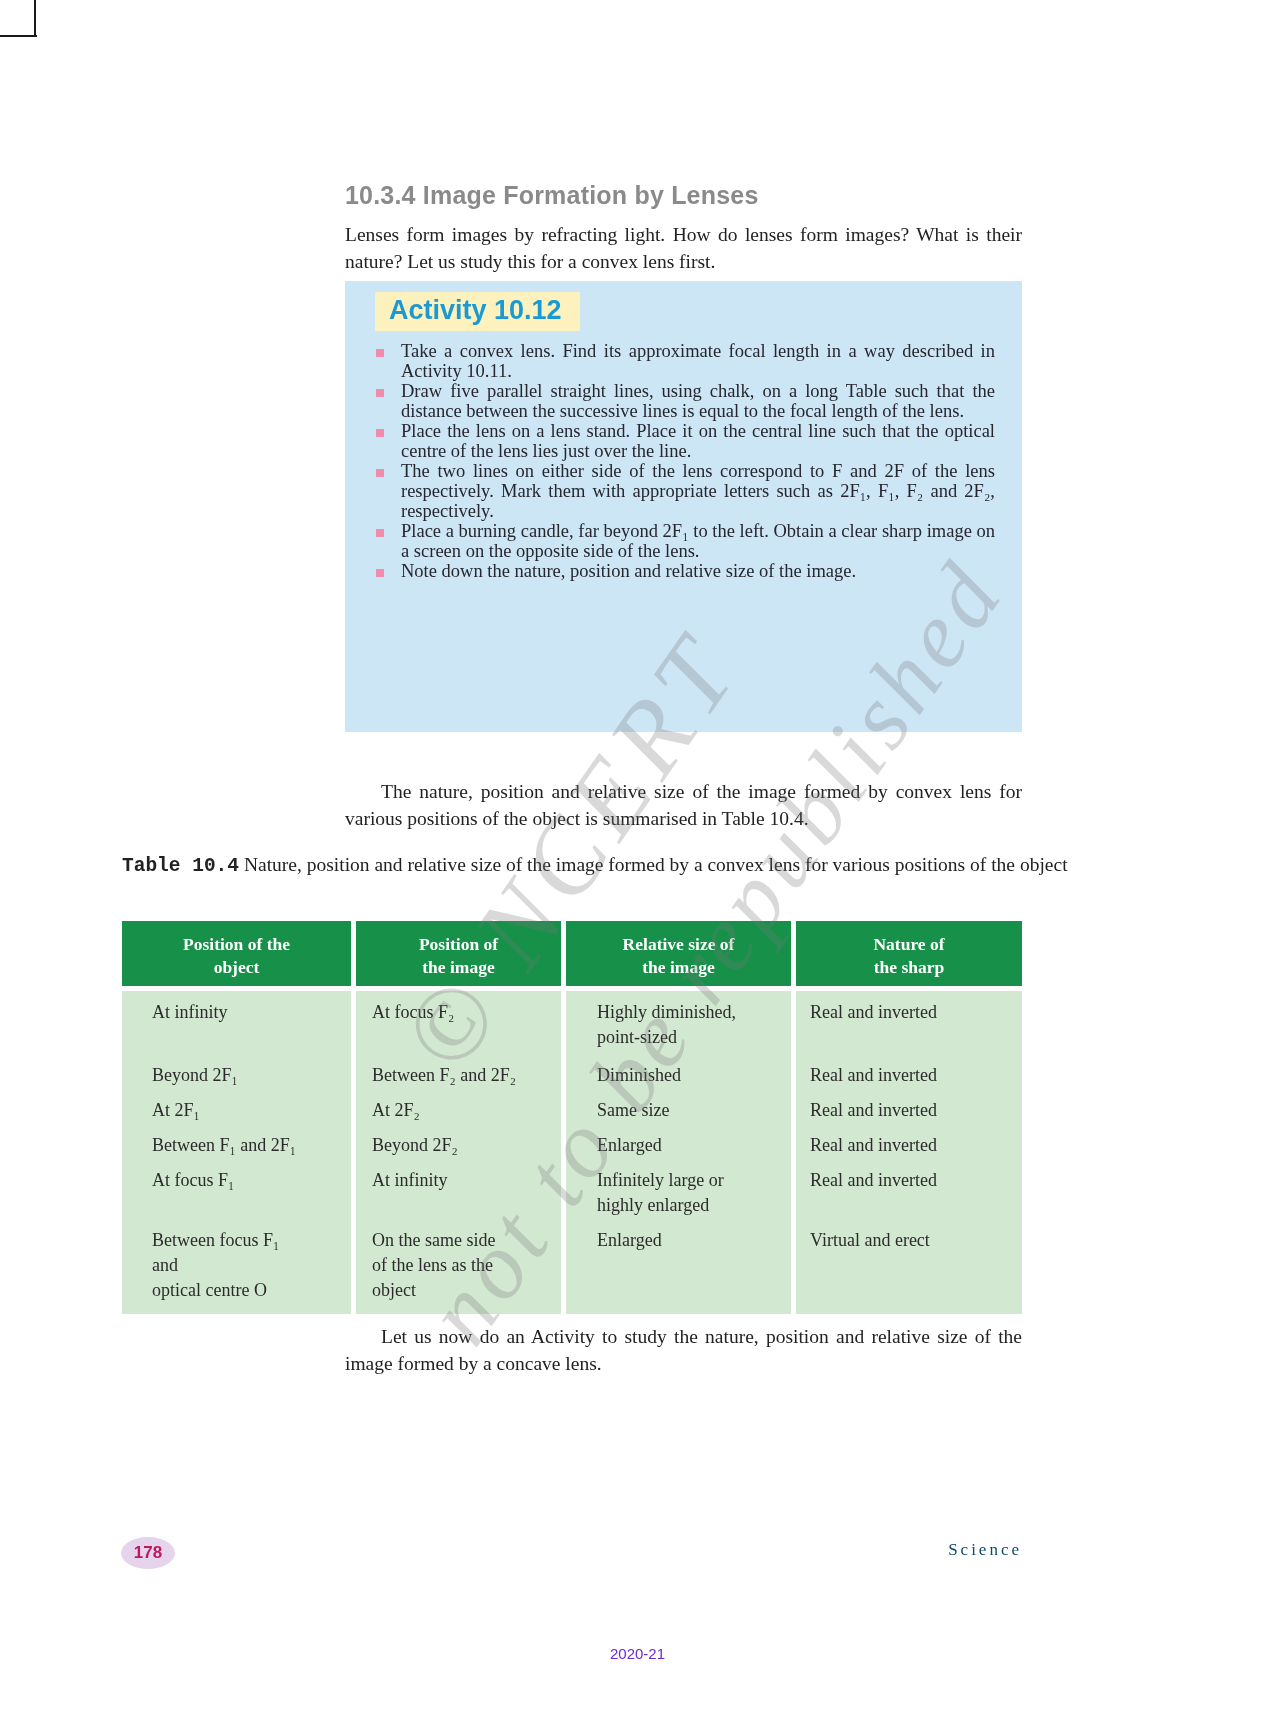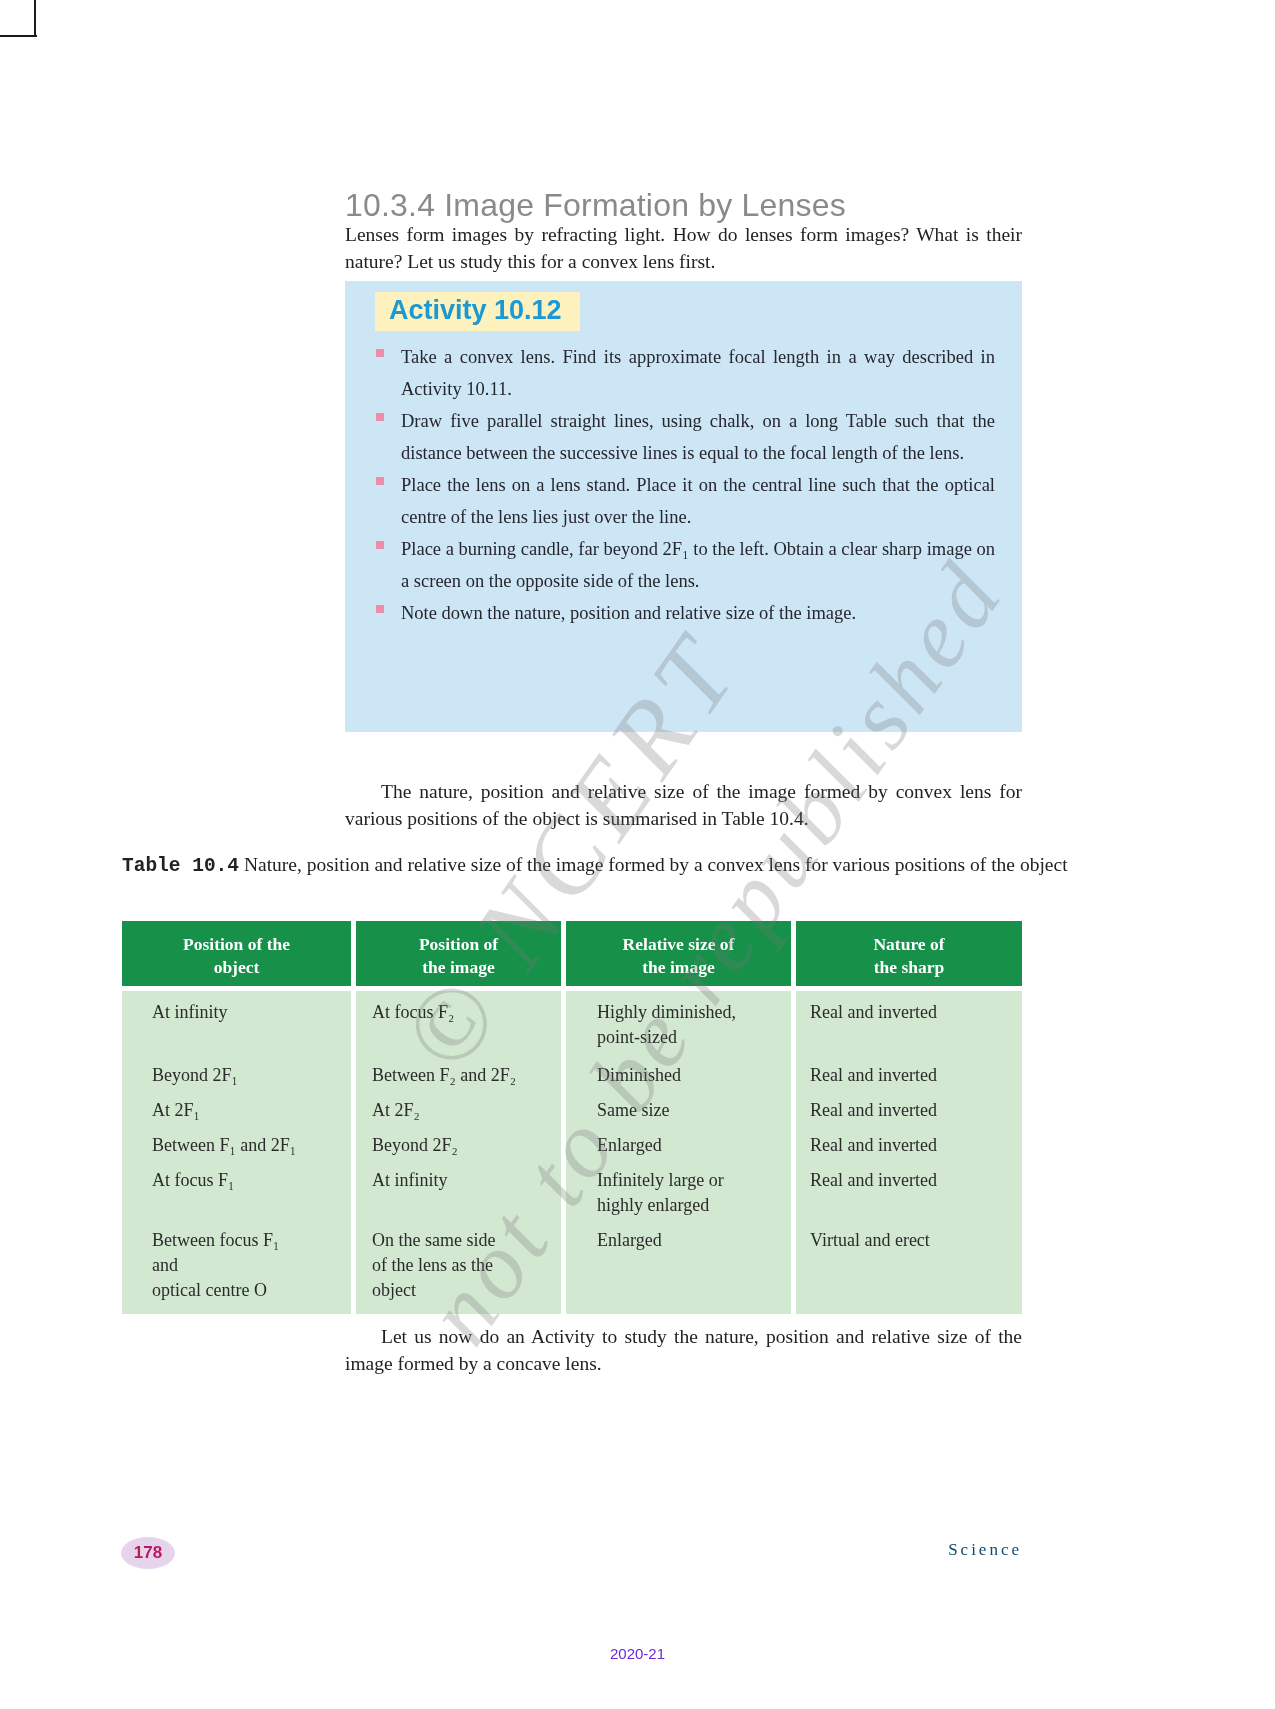--- a/index.html
+++ b/index.html
@@ -11,21 +11,21 @@
     color:#222222;
     overflow:hidden;
   }
   
   .crop-v{position:absolute;left:34px;top:0;width:2px;height:37px;background:#1a1a1a;}
   .crop-h{position:absolute;left:0;top:35px;width:37px;height:2px;background:#1a1a1a;}
 
   .section-heading{
     position:absolute;left:345px;top:160px;width:680px;
     font-family:"Liberation Sans","DejaVu Sans",sans-serif;
-    font-weight:normal;font-size:32px;color:var(--heading_color,#8a8a8a);
+    font-weight:bold;font-size:25px;color:var(--heading_color,#8a8a8a);
     letter-spacing:0.2px;
   }
   .intro-para{
     position:absolute;left:345px;top:201px;width:677px;
     font-size:19.5px;line-height:27px;text-align:justify;
   }
   .activity-box{
     position:absolute;left:345px;top:281px;width:677px;height:451px;
     background:var(--activity_bg,#cde6f5);
     box-sizing:border-box;
@@ -38,21 +38,21 @@
     font-weight:bold;font-size:27px;
     padding:3px 18px 5px 14px;
   }
   .activity-bullets{
     position:absolute;left:30px;top:60px;width:620px;
     list-style:none;margin:0;padding:0;
   }
   .activity-bullets li{
     position:relative;
     padding-left:26px;
-    font-size:18.5px;line-height:32px;text-align:justify;
+    font-size:18.5px;line-height:20px;text-align:justify;
     color:#26262e;
   }
   .activity-bullets li::before{
     content:"";position:absolute;left:1px;top:8px;width:8px;height:8px;
     background:var(--bullet_color,#f08cac);
   }
   .summary-para{
     position:absolute;left:345px;top:758px;width:677px;
     font-size:19.5px;line-height:27px;text-align:justify;text-indent:36px;
   }
@@ -135,20 +135,21 @@
   <h2 class="section-heading">10.3.4 Image Formation by Lenses</h2>
 
   <p class="intro-para">Lenses form images by refracting light. How do lenses form images? What is their nature? Let us study this for a convex lens first.</p>
 
   <div class="activity-box">
     <div class="activity-title">Activity 10.12</div>
     <ul class="activity-bullets">
       <li>Take a convex lens.  Find its approximate focal length in a way described in Activity 10.11.</li>
       <li>Draw five parallel straight lines, using chalk, on a long Table such that the distance between the successive lines is equal to the focal length of the lens.</li>
       <li>Place the lens on a lens stand.  Place it on the central line such that the optical centre of the lens lies just over the line.</li>
+      <li>The two lines on either side of the lens correspond to F and 2F of the lens respectively.  Mark them with appropriate letters such as 2F₁, F₁, F₂ and 2F₂, respectively.</li>
       <li>Place a burning candle, far beyond 2F₁ to the left. Obtain a clear sharp image on a screen on the opposite side of the lens.</li>
       <li>Note down the nature, position and relative size of the image.</li>
     </ul>
   </div>
 
   <p class="summary-para">The nature, position and relative size of the image formed by convex lens for various positions of the object is summarised in Table 10.4.</p>
 
   <p class="table-caption"><b>Table 10.4</b> <span>Nature, position and relative size of the image formed by a convex lens for various positions of the object</span></p>
 
   <div class="lens-table">

